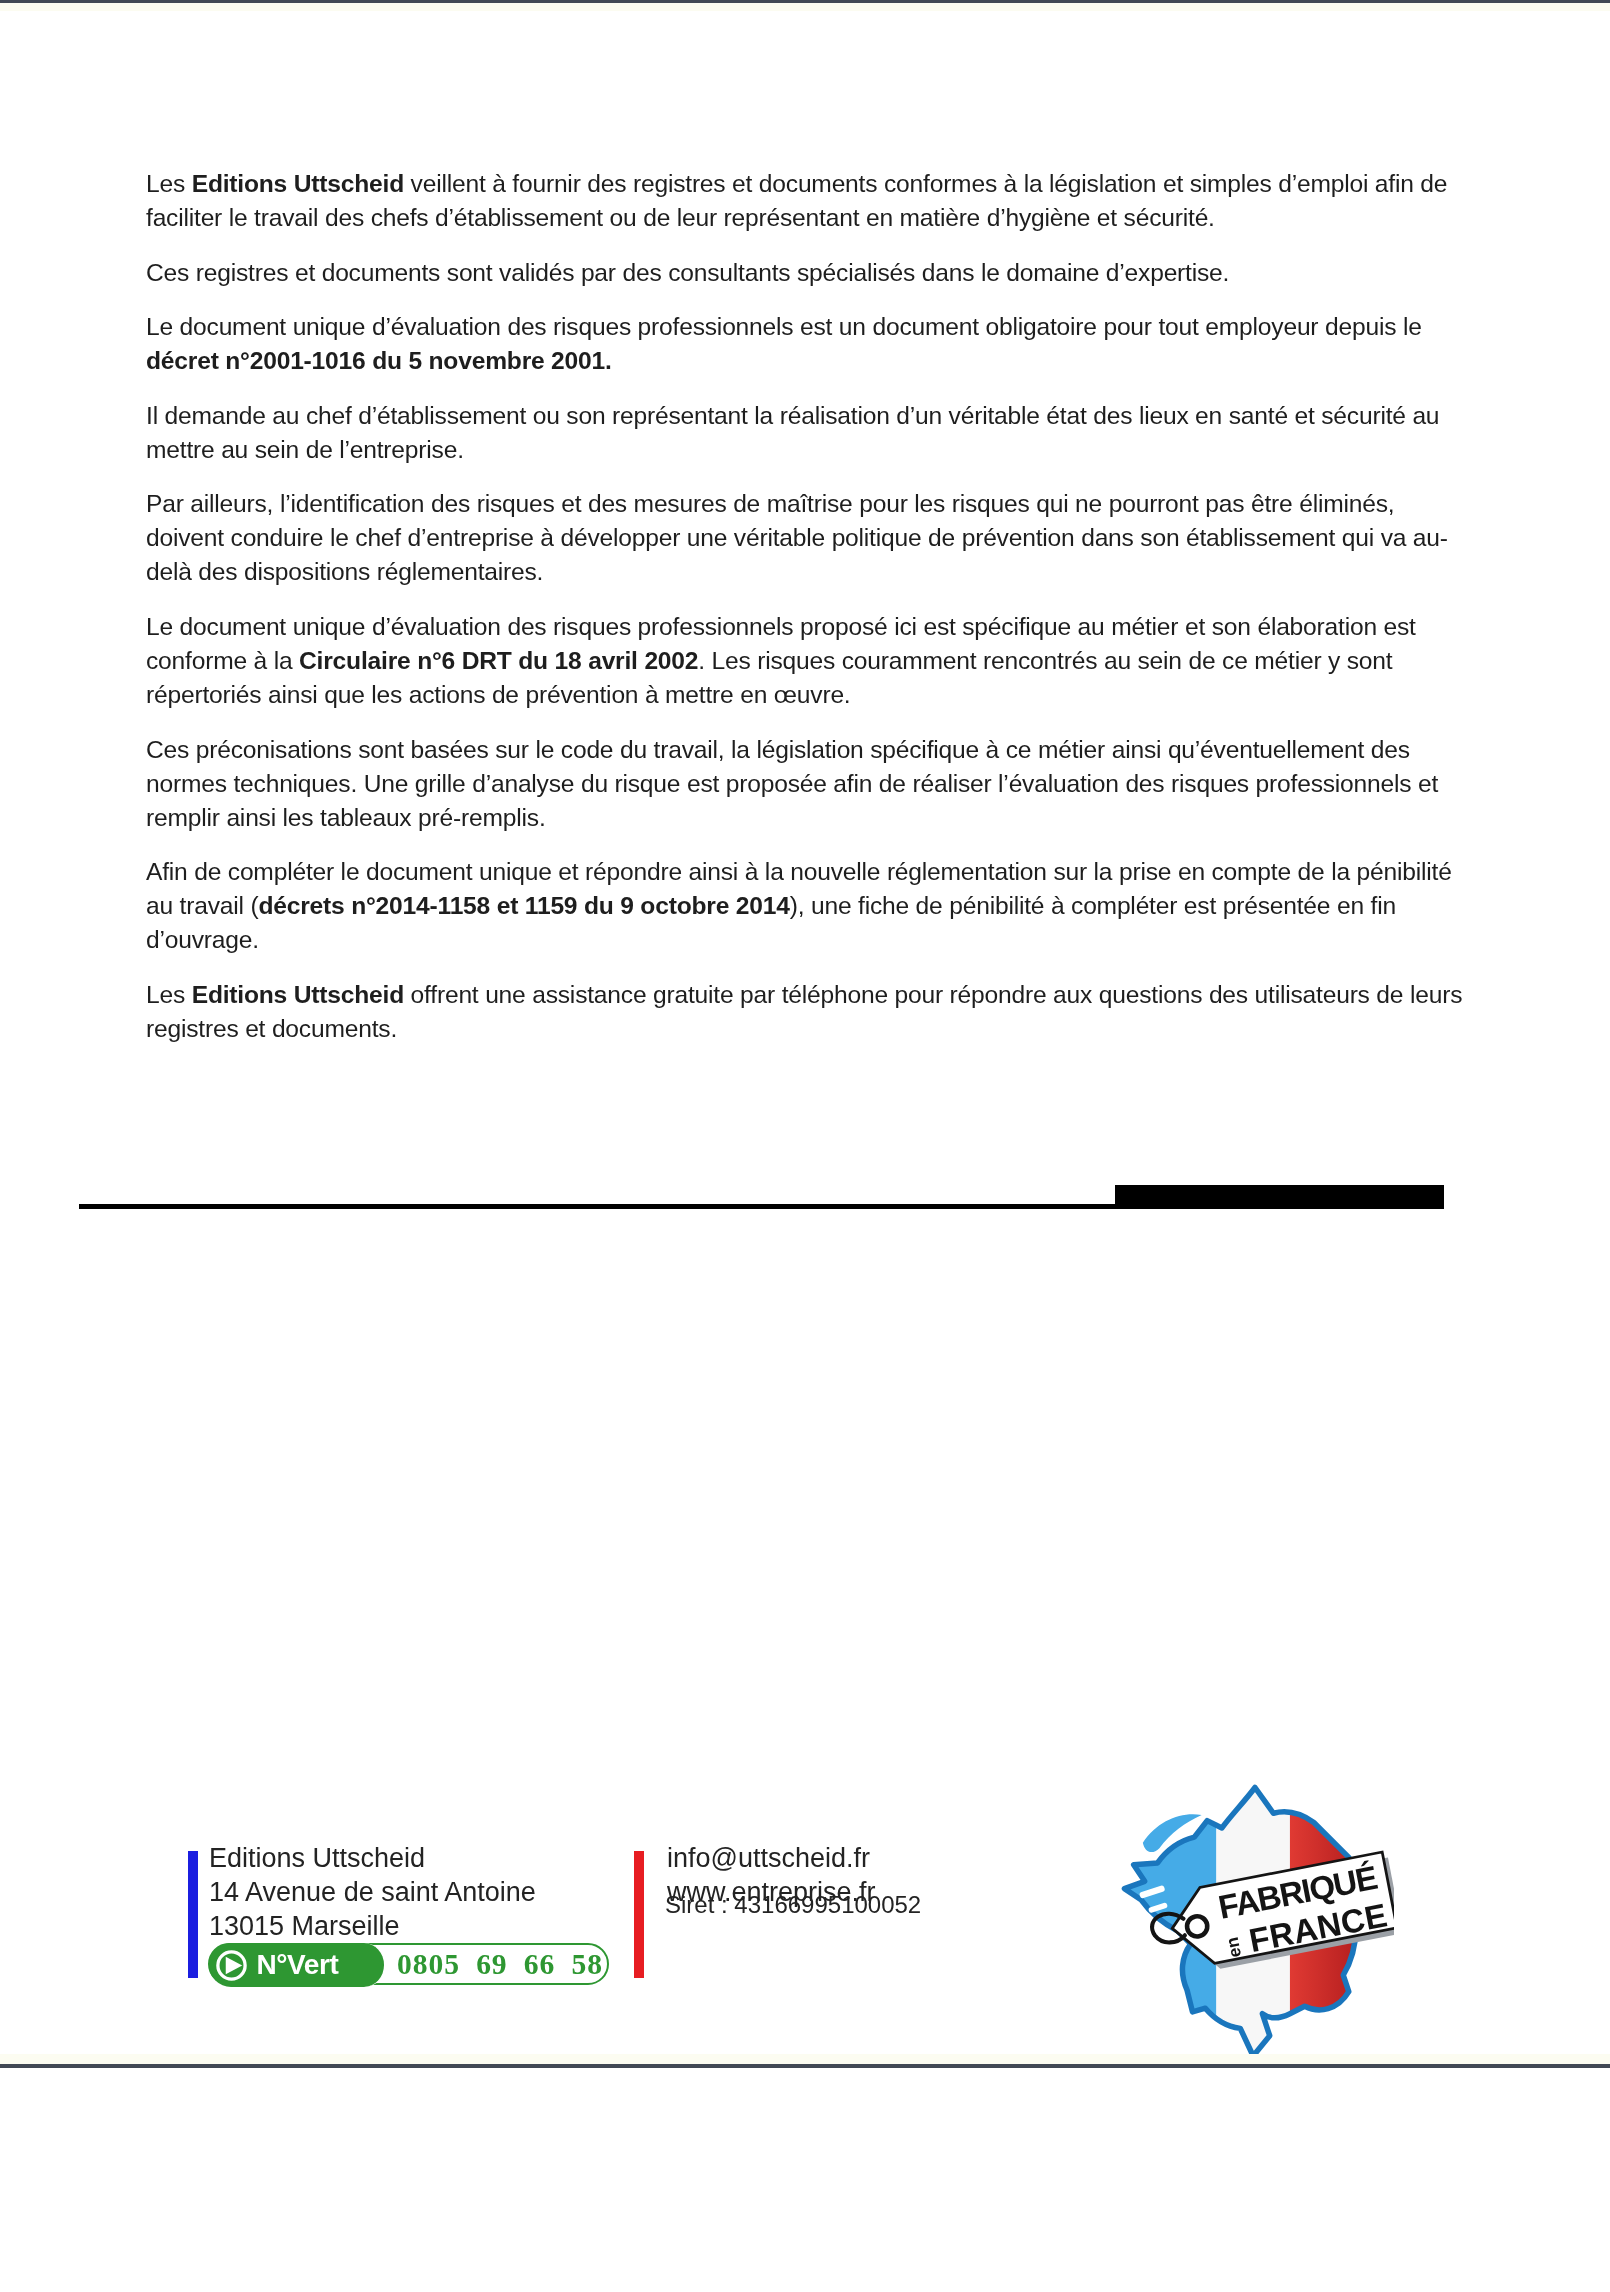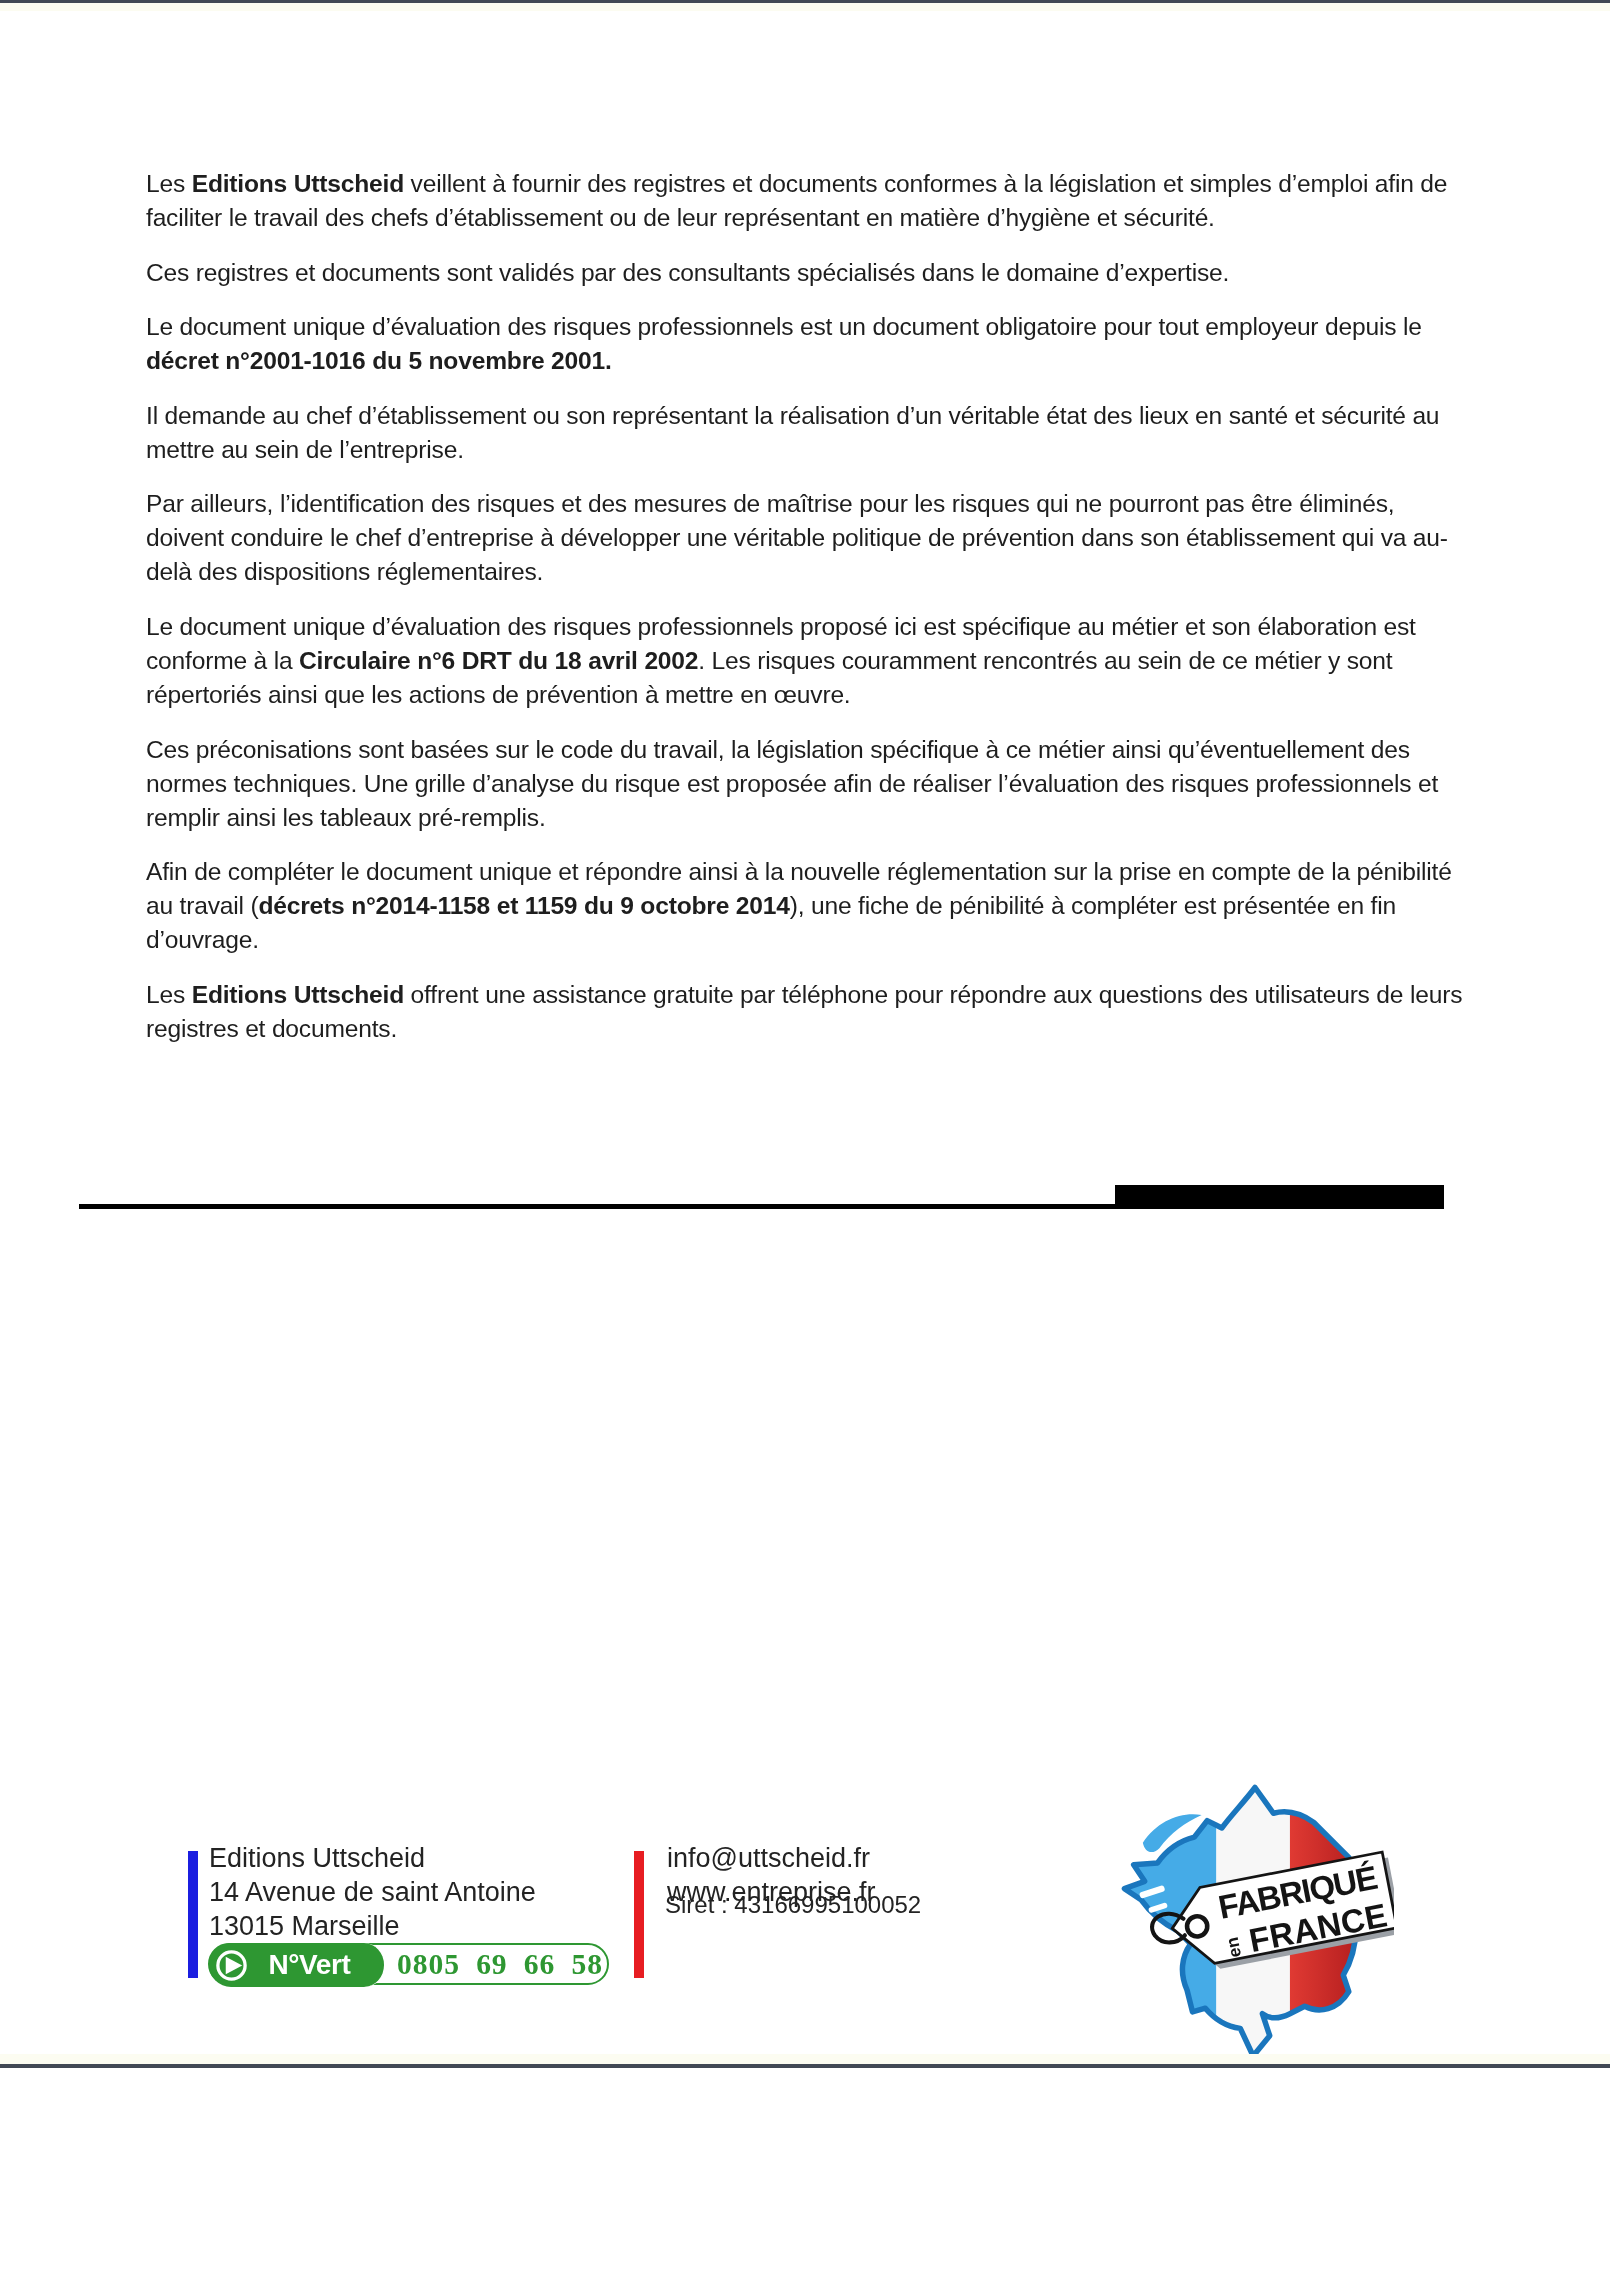--- a/index.html
+++ b/index.html
@@ -81,21 +81,21 @@
     border-radius:23px;
   }
   .nvert-left{
     position:absolute; left:-0.9px; top:-1.8px;
     height:44px; width:177px;
     box-sizing:border-box;
     background:var(--nvert-green);
     border-radius:23px;
     border-right:2.7px solid #ffffff;
     display:flex; align-items:center;
-    gap:20px; padding-left:6.3px;
+    gap:8px; padding-left:6.3px;
   }
   .nvert-play{width:33px; height:33px; flex:0 0 auto;}
   .nvert-play-circle{fill:var(--nvert-green); stroke:#ffffff; stroke-width:4;}
   .nvert-play-tri{fill:#ffffff;}
   .nvert-label{
     color:#ffffff; font-weight:bold; font-size:28px;
     letter-spacing:-0.4px; white-space:nowrap;
   }
   .nvert-number{
     position:absolute; left:183px; right:0; top:0; bottom:0;

